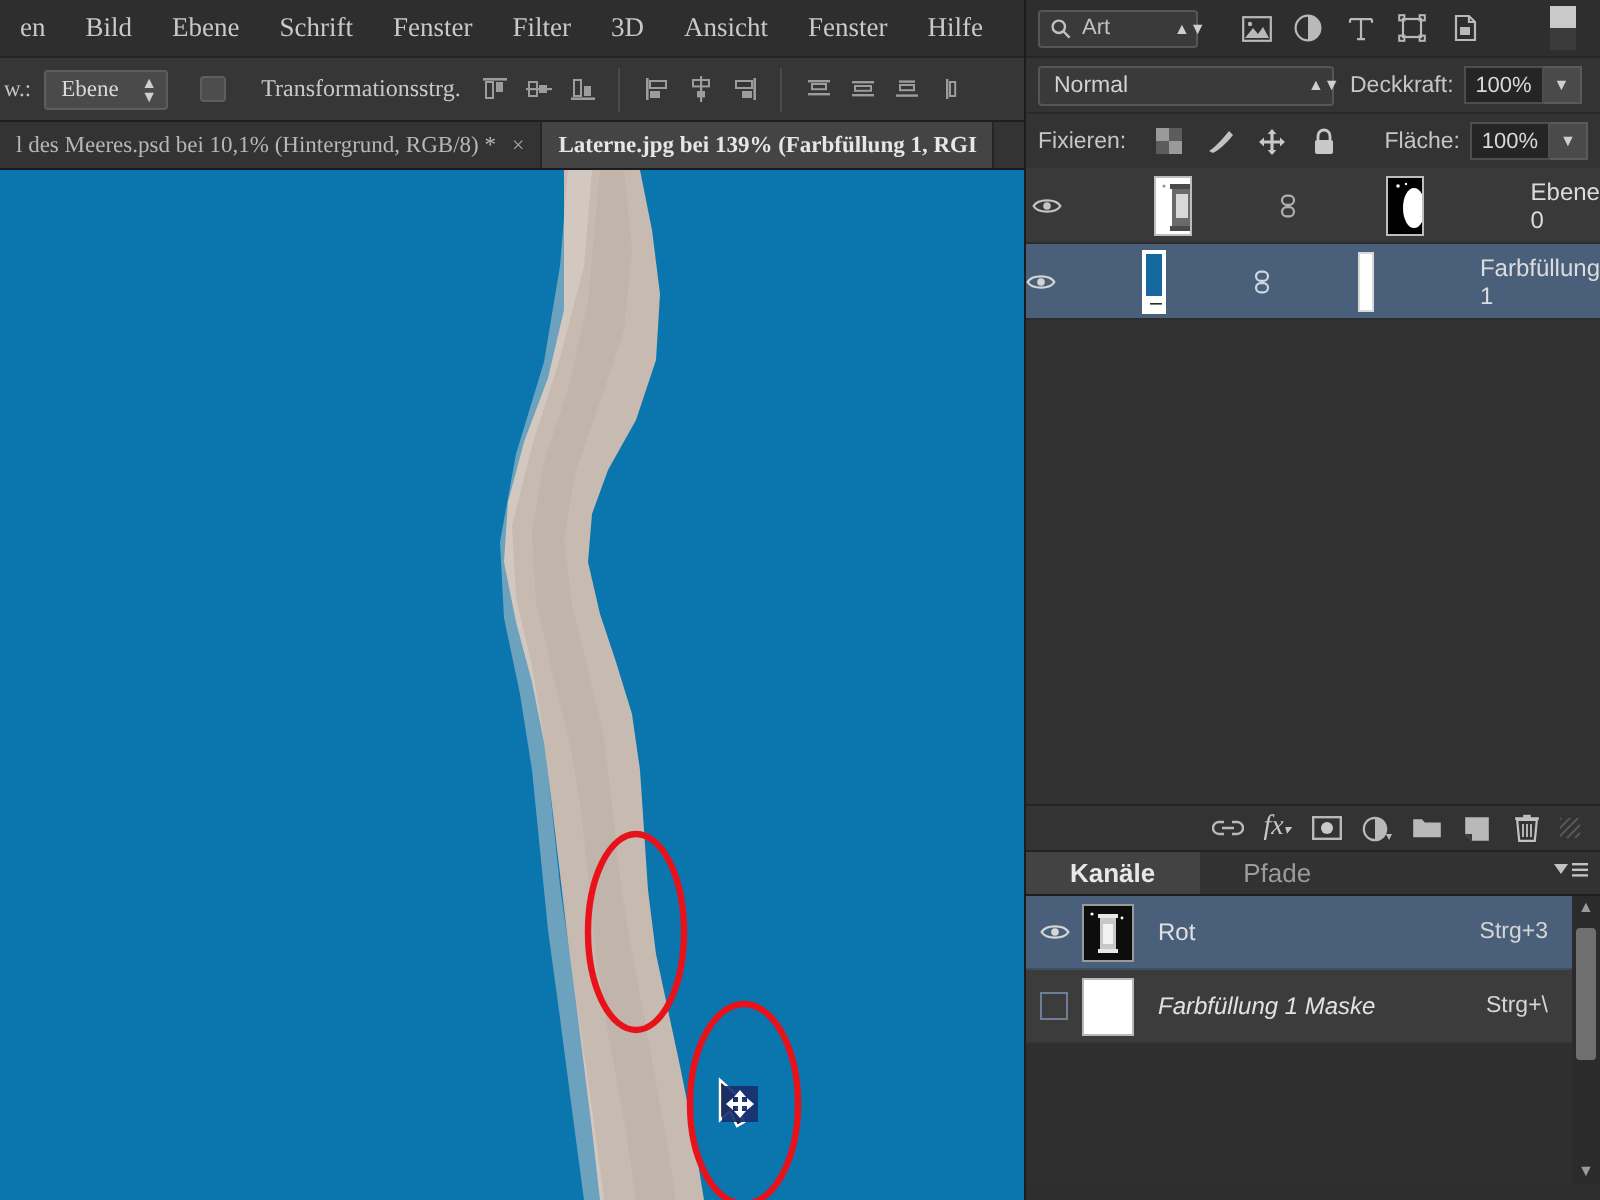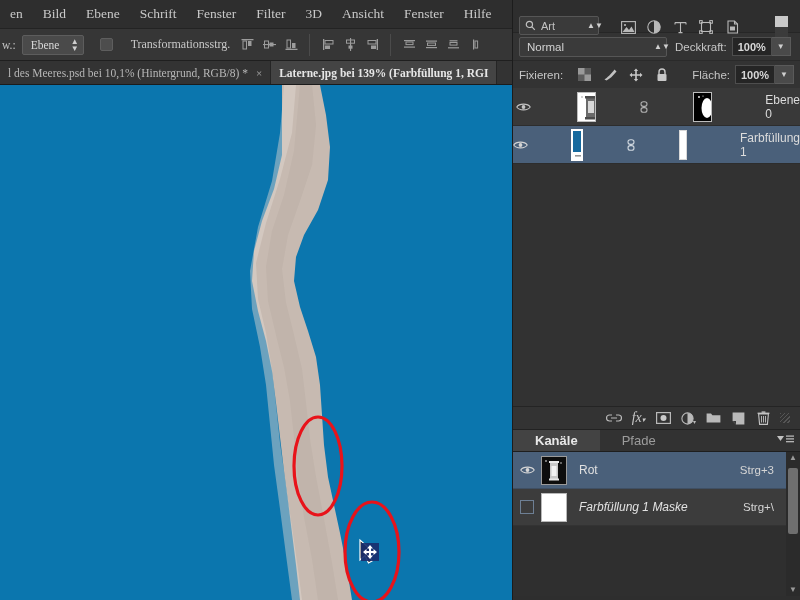--- a/index.html
+++ b/index.html
@@ -37,33 +37,33 @@
   .tab-close{ margin-left:8px; color:#a8a8a8; font-size:11px; }
 
   .canvas{ position:absolute; left:0; top:85px; width:512px; height:515px; overflow:hidden;
            background:#0b76ae; }
   .canvas svg{ display:block; }
 
   
   .right-col{ position:absolute; left:512px; top:0; width:288px; height:600px; background:#2e2e2e;
               border-left:1px solid #1c1c1c; }
 
-  .rbar{ height:28px; background:#2e2e2e; display:flex; align-items:flex-start; padding:16px 6px; }
+  .rbar{ height:28px; background:#2e2e2e; display:flex; align-items:center; padding:0 6px; }
   .search-combo{ width:80px; height:19px; background:#3a3a3a; border:1px solid #565656; border-radius:2px;
                  display:flex; align-items:center; padding:0 3px 0 5px; color:#c2c2c2; font-size:11px; }
   .ricon{ width:26px; height:22px; display:flex; align-items:center; justify-content:center; }
 
   .blendrow{ height:28px; background:#333333; display:flex; align-items:center; padding:0 6px;
              border-top:1px solid #262626; }
   .blend-combo{ width:148px; height:20px; background:#3a3a3a; border:1px solid #565656; border-radius:2px;
                 display:flex; align-items:center; justify-content:space-between;
                 padding:0 4px 0 7px; color:#d2d2d2; font-size:11.5px; }
   .small-label{ color:#c6c6c6; font-size:11.5px; margin-left:8px; }
   .num-field{ margin-left:5px; height:19px; width:40px; background:#252525; border:1px solid #4e4e4e;
-              color:#d8d8d8; font-size:11px; display:flex; align-items:center; justify-content:center;font-weight:bold; }
+              color:#d8d8d8; font-size:11px; display:flex; align-items:center; justify-content:center; }
   .num-drop{ width:19px; height:19px; background:#4a4a4a; border:1px solid #5a5a5a; border-left:none;
              display:flex; align-items:center; justify-content:center; color:#cfcfcf; font-size:8px; }
 
   .fixrow{ height:28px; background:#333333; display:flex; align-items:center; padding:0 6px;
            border-top:1px solid #2a2a2a; }
 
   .layers-list{ background:#393939; }
   .layer-row{ height:38px; display:flex; align-items:center; border-bottom:1px solid #2d2d2d;gap:43px; }
   .layer-row.selected{ background:#4a607a; }
   .eye-cell{ width:28px; display:flex; align-items:center; justify-content:center; }

